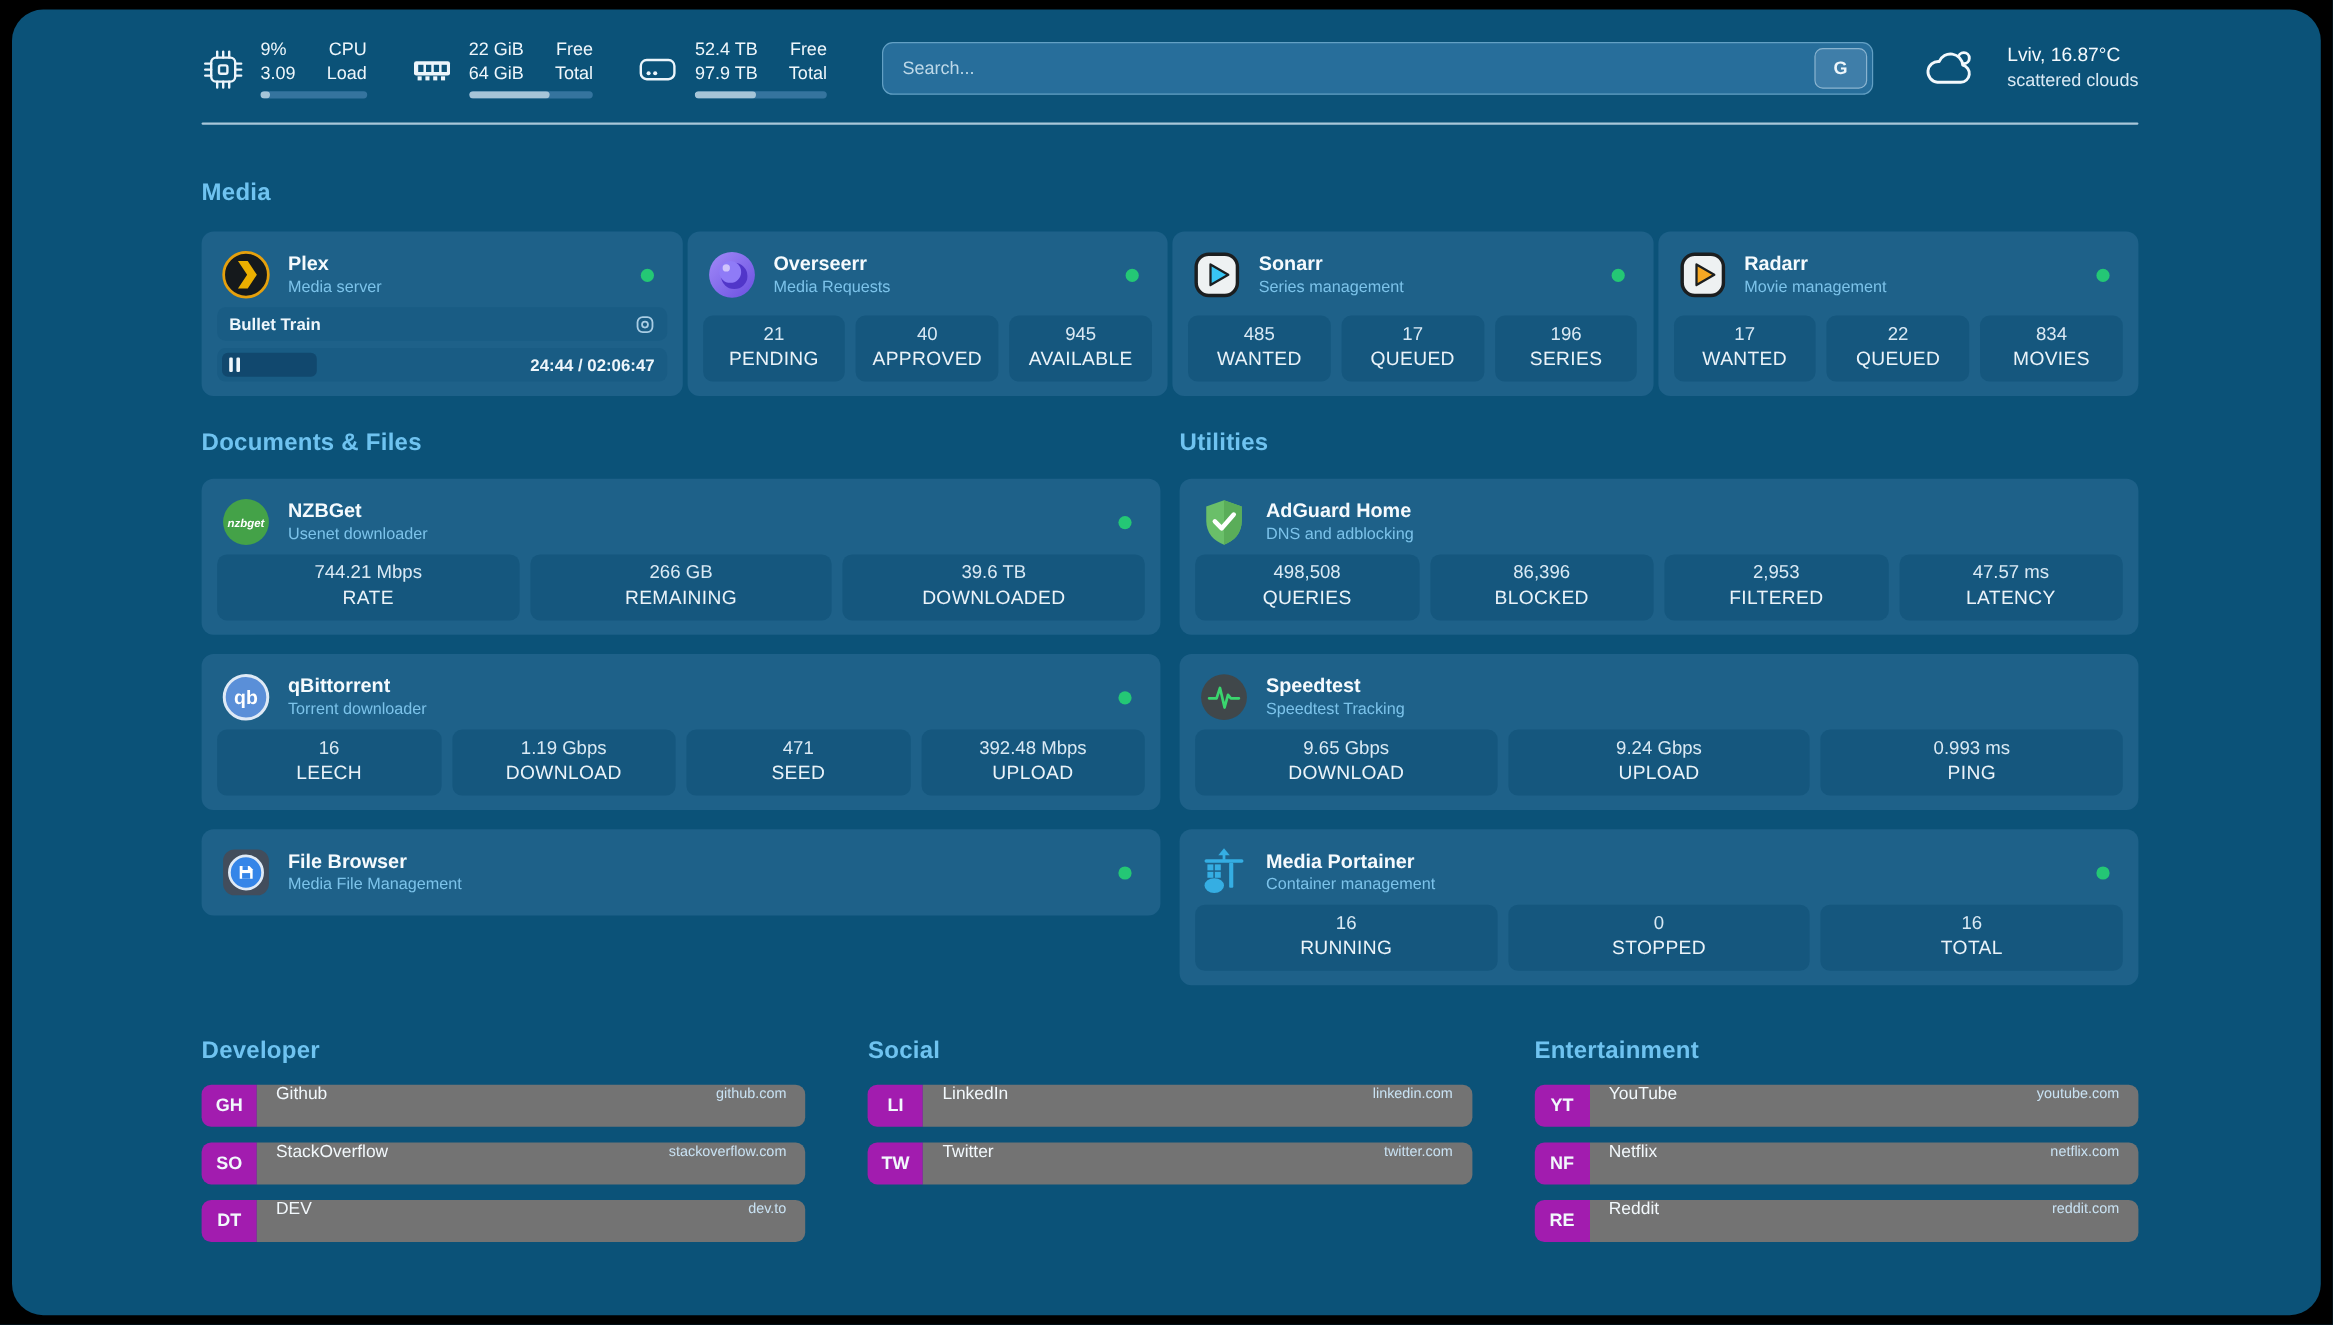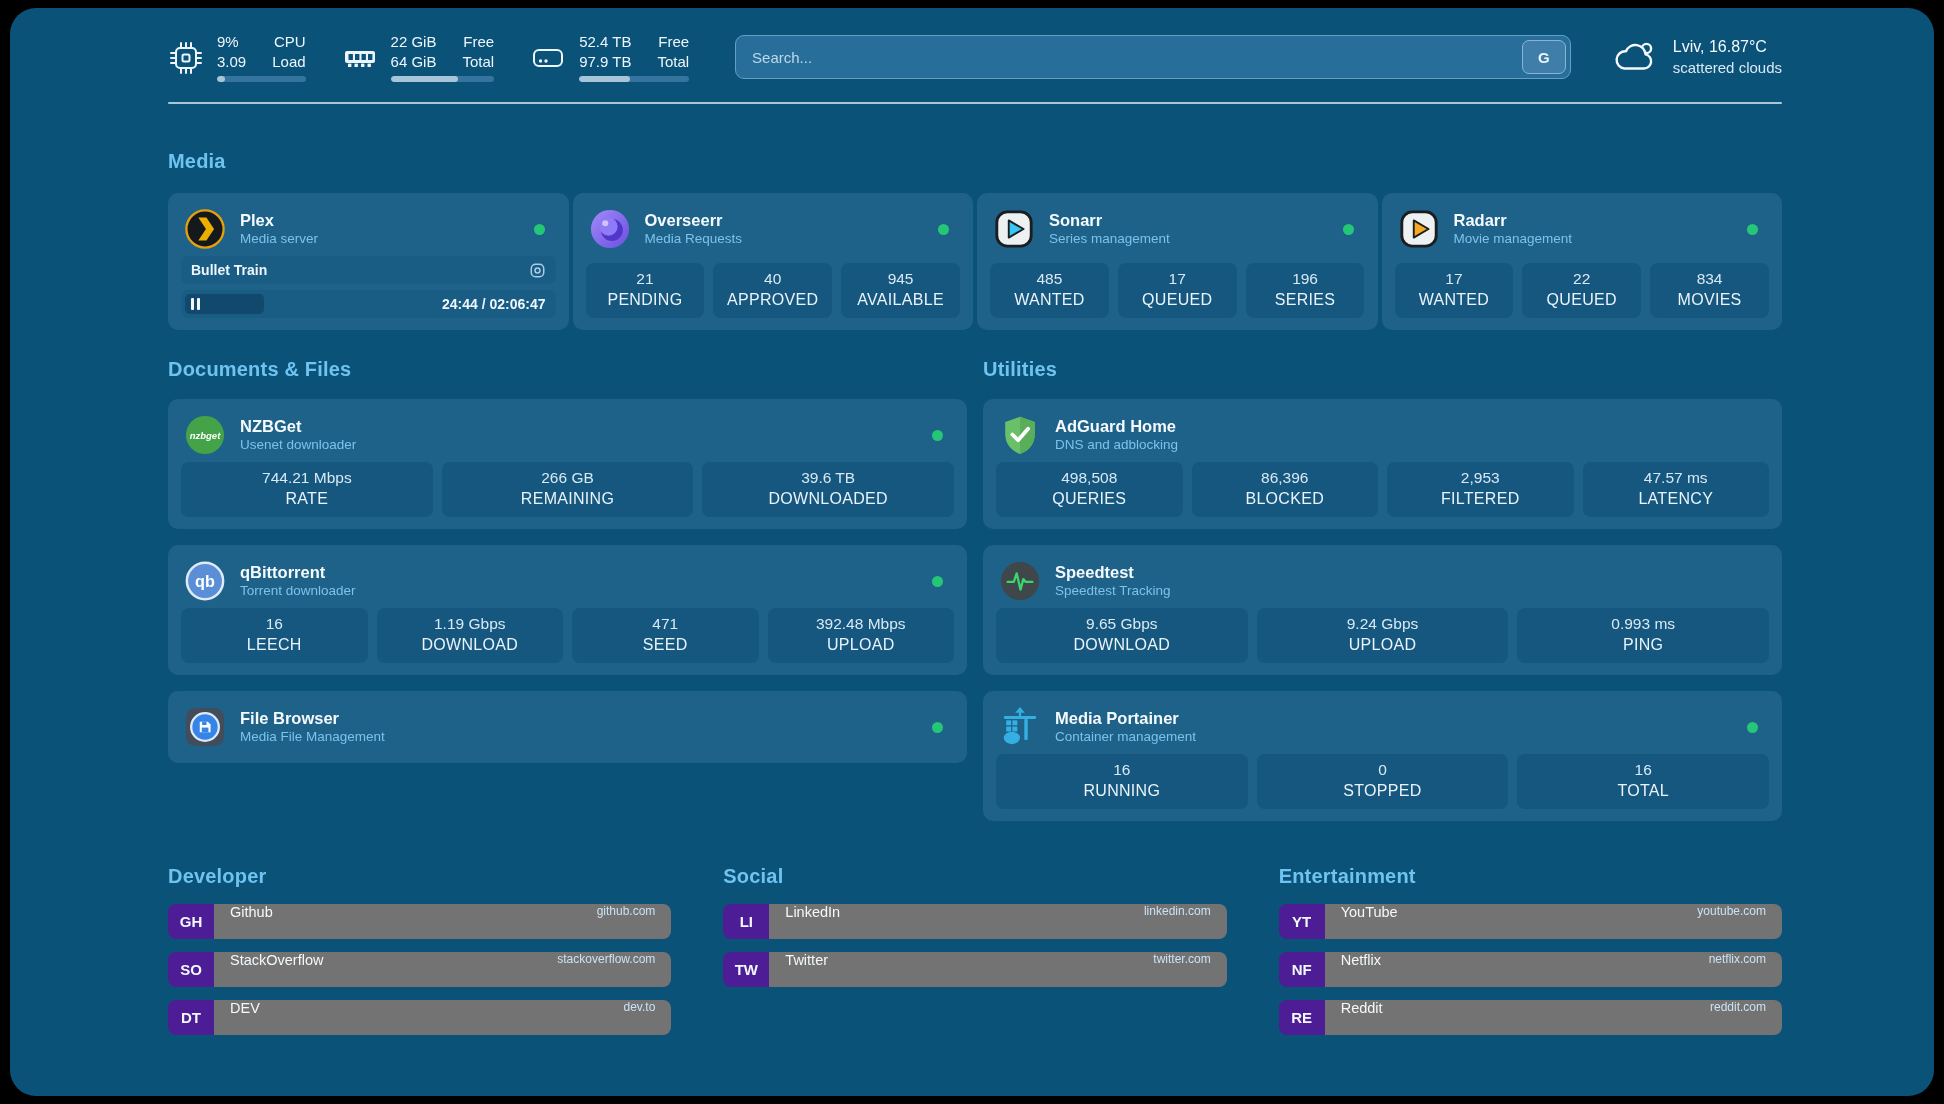--- a/index.html
+++ b/index.html
@@ -33,21 +33,21 @@
     padding:0 60px 0 16px;font-size:15px;outline:none;
     font-family:"Liberation Sans", sans-serif;
   }
   .search-input::placeholder{color:#bdd8e8;}
   .search-btn{
     position:absolute;right:5px;top:5px;bottom:5px;width:42px;
     background:#3f7ea9;border:1px solid #8ab4d0;border-radius:7px;
     color:#eef6fb;display:flex;align-items:center;justify-content:center;
     font-size:15px;font-weight:700;cursor:pointer;
   }
-  .weather{display:flex;align-items:center;gap:14px;flex:none;}
+  .weather{display:flex;align-items:center;gap:24px;flex:none;}
   .weather-text{line-height:1.35;}
   .w1{font-size:16px;color:#f3f9fd;}
   .w2{font-size:15px;color:#d9e9f4;text-align:right;}
 
   .divider{margin-top:20px;height:2px;background:#c6dcea;opacity:.85;border-radius:1px;}
 
   
   .section-h{font-size:20px;font-weight:600;color:#6fc3f0;letter-spacing:.2px;}
   .media-h{margin:46px 0 20px;}
   .col-h{margin:26px 0 18px;}
@@ -84,21 +84,21 @@
   .pause i{display:block;width:3px;height:12px;background:#f0f7fb;border-radius:1px;}
   .p-time{position:relative;margin-left:auto;font-weight:600;font-size:14px;}
 
   .twocol{display:grid;grid-template-columns:1fr 1fr;gap:0 16px;margin-top:2px;}
   .colstack .card{margin-bottom:16px;}
 
   
   .bookmarks{display:grid;grid-template-columns:repeat(3,1fr);gap:0 52px;margin-top:28px;}
   .bm-row{display:flex;height:35px;margin-bottom:13px;cursor:pointer;}
   .bm-abbr{
-    width:46px;flex:none;background:#4c1d95;color:#f2f8fc;font-size:15px;font-weight:600;
+    width:46px;flex:none;background:#a21caf;color:#f2f8fc;font-size:15px;font-weight:600;
     display:flex;align-items:center;justify-content:center;border-radius:8px 0 0 8px;
   }
   .bm-main{
     flex:1;background:#737373;display:flex;align-items:flex-start;
     padding:0 16px;border-radius:0 8px 8px 0;
   }
   .bm-name{font-size:14.5px;color:#f2f8fc;}
   .bm-url{margin-left:auto;font-size:12px;color:#c9e2f3;}
 
   svg{display:block;}

